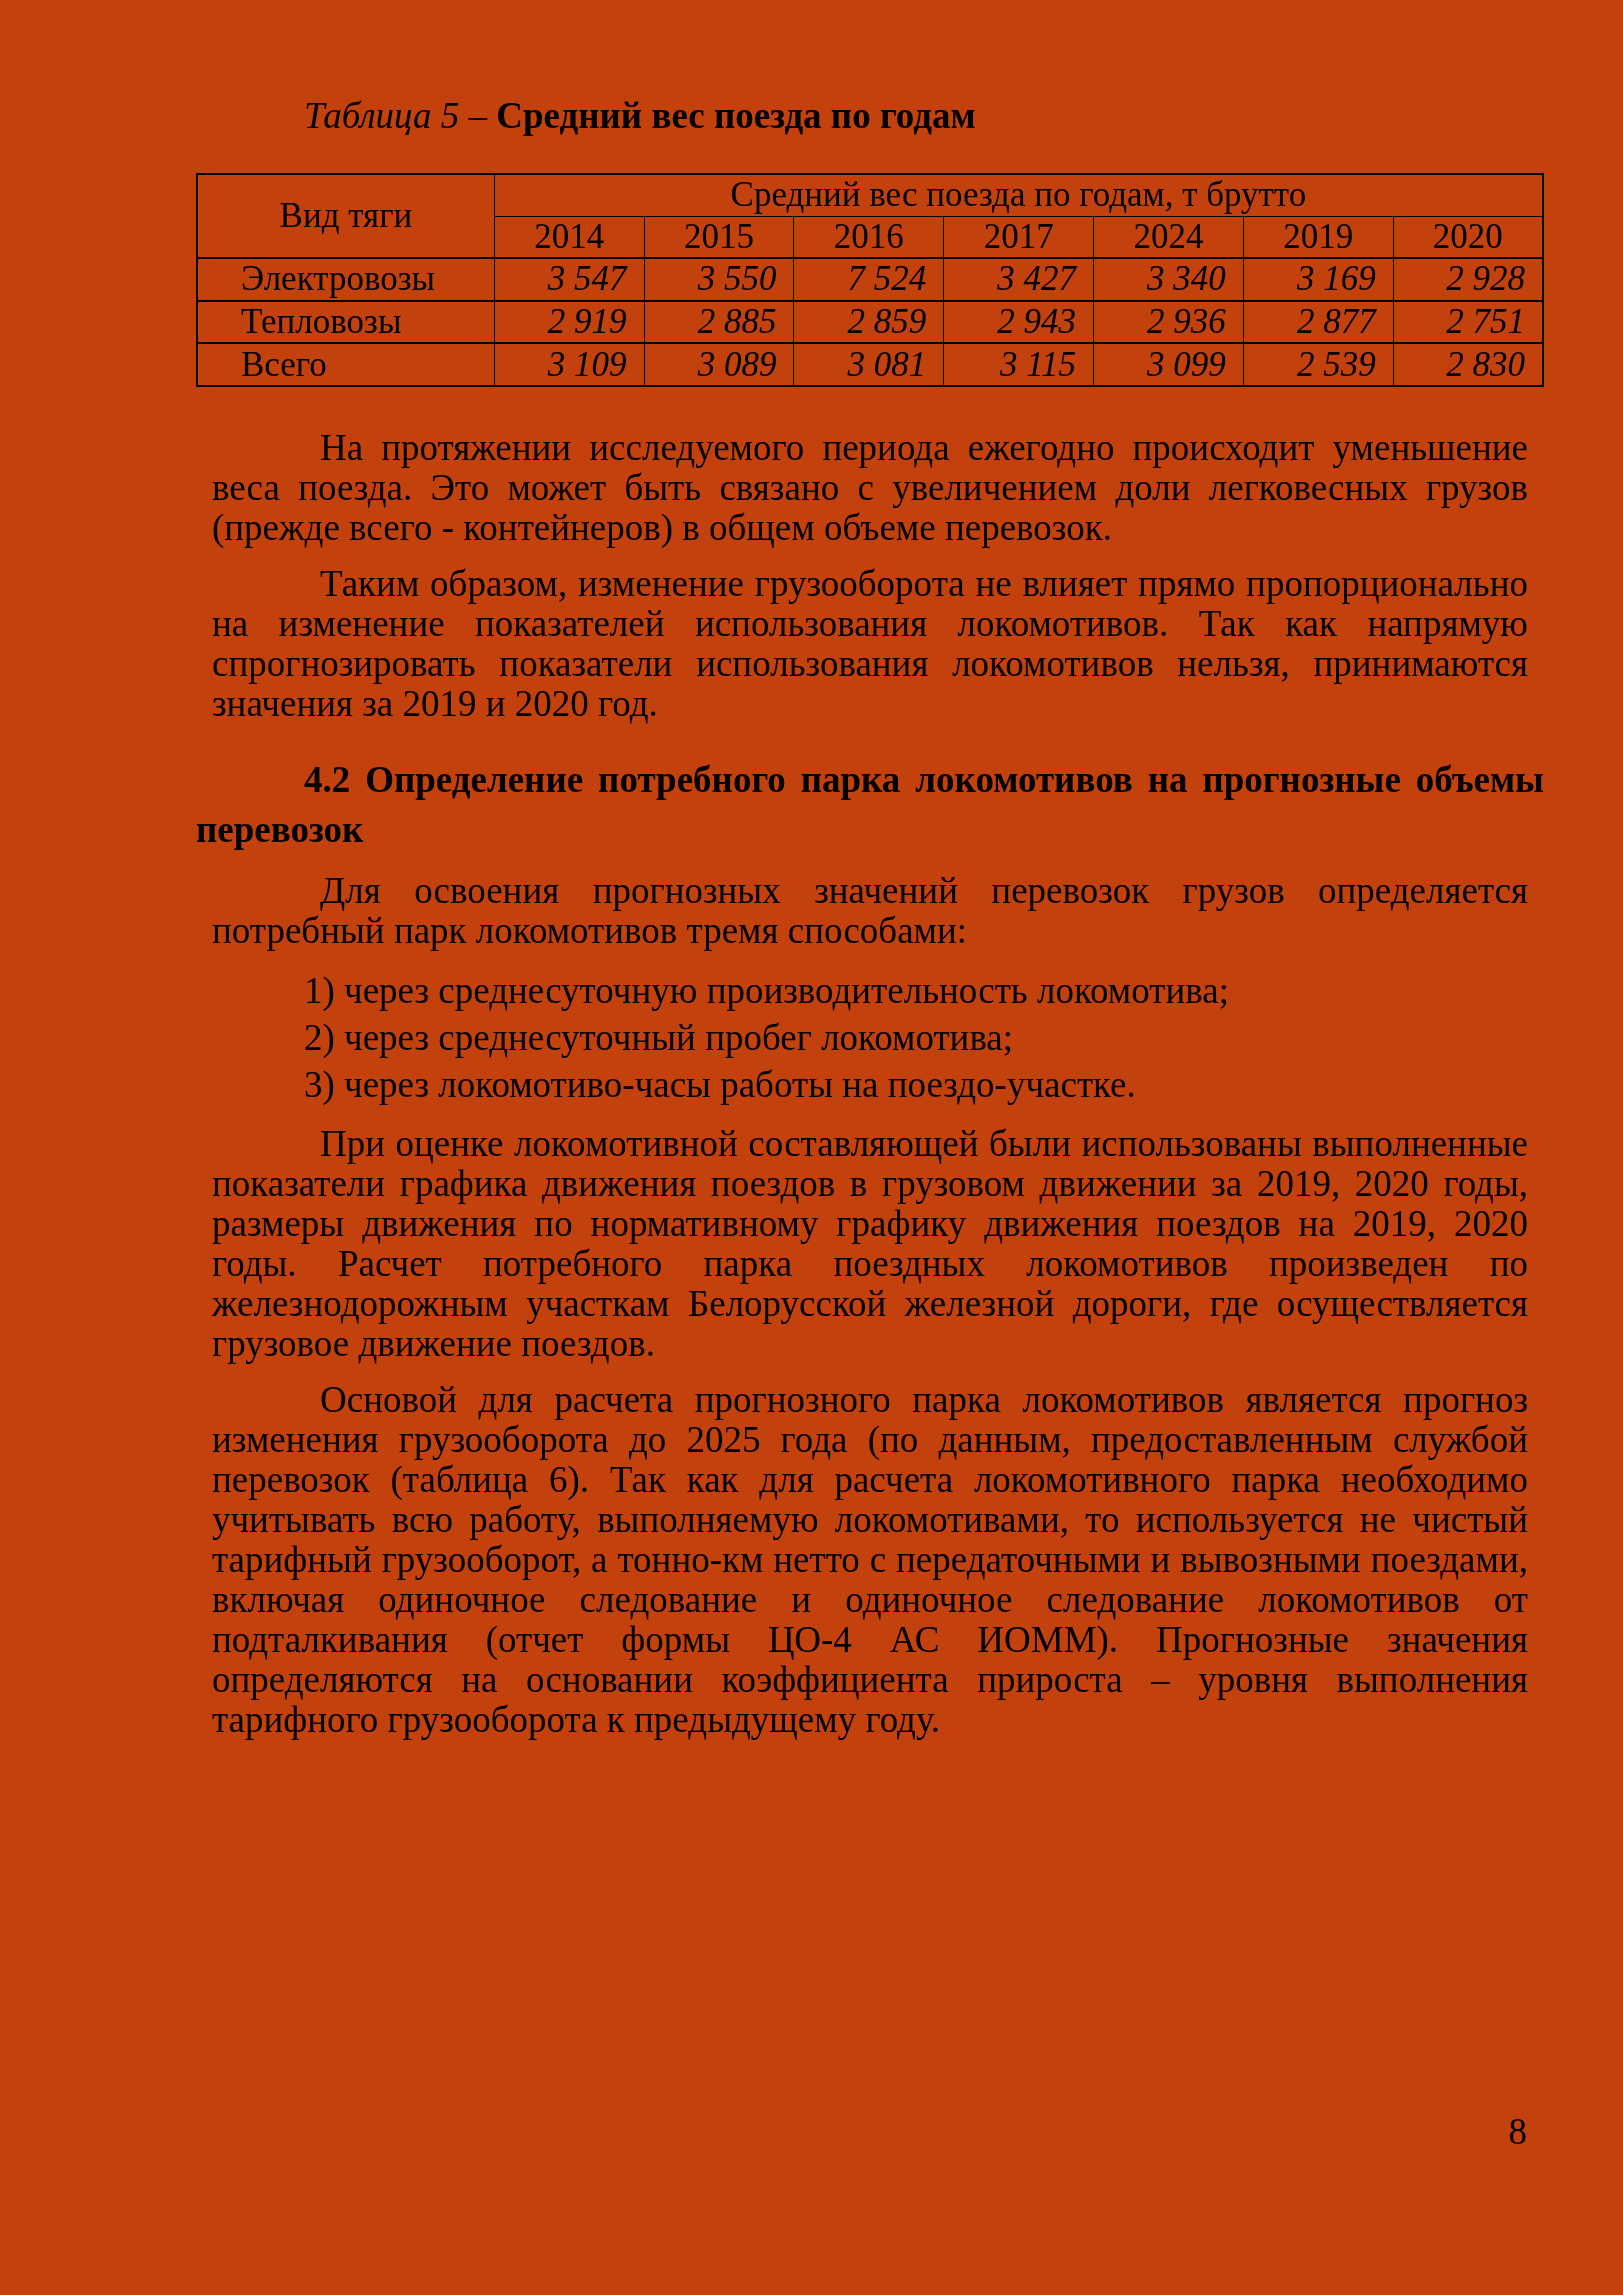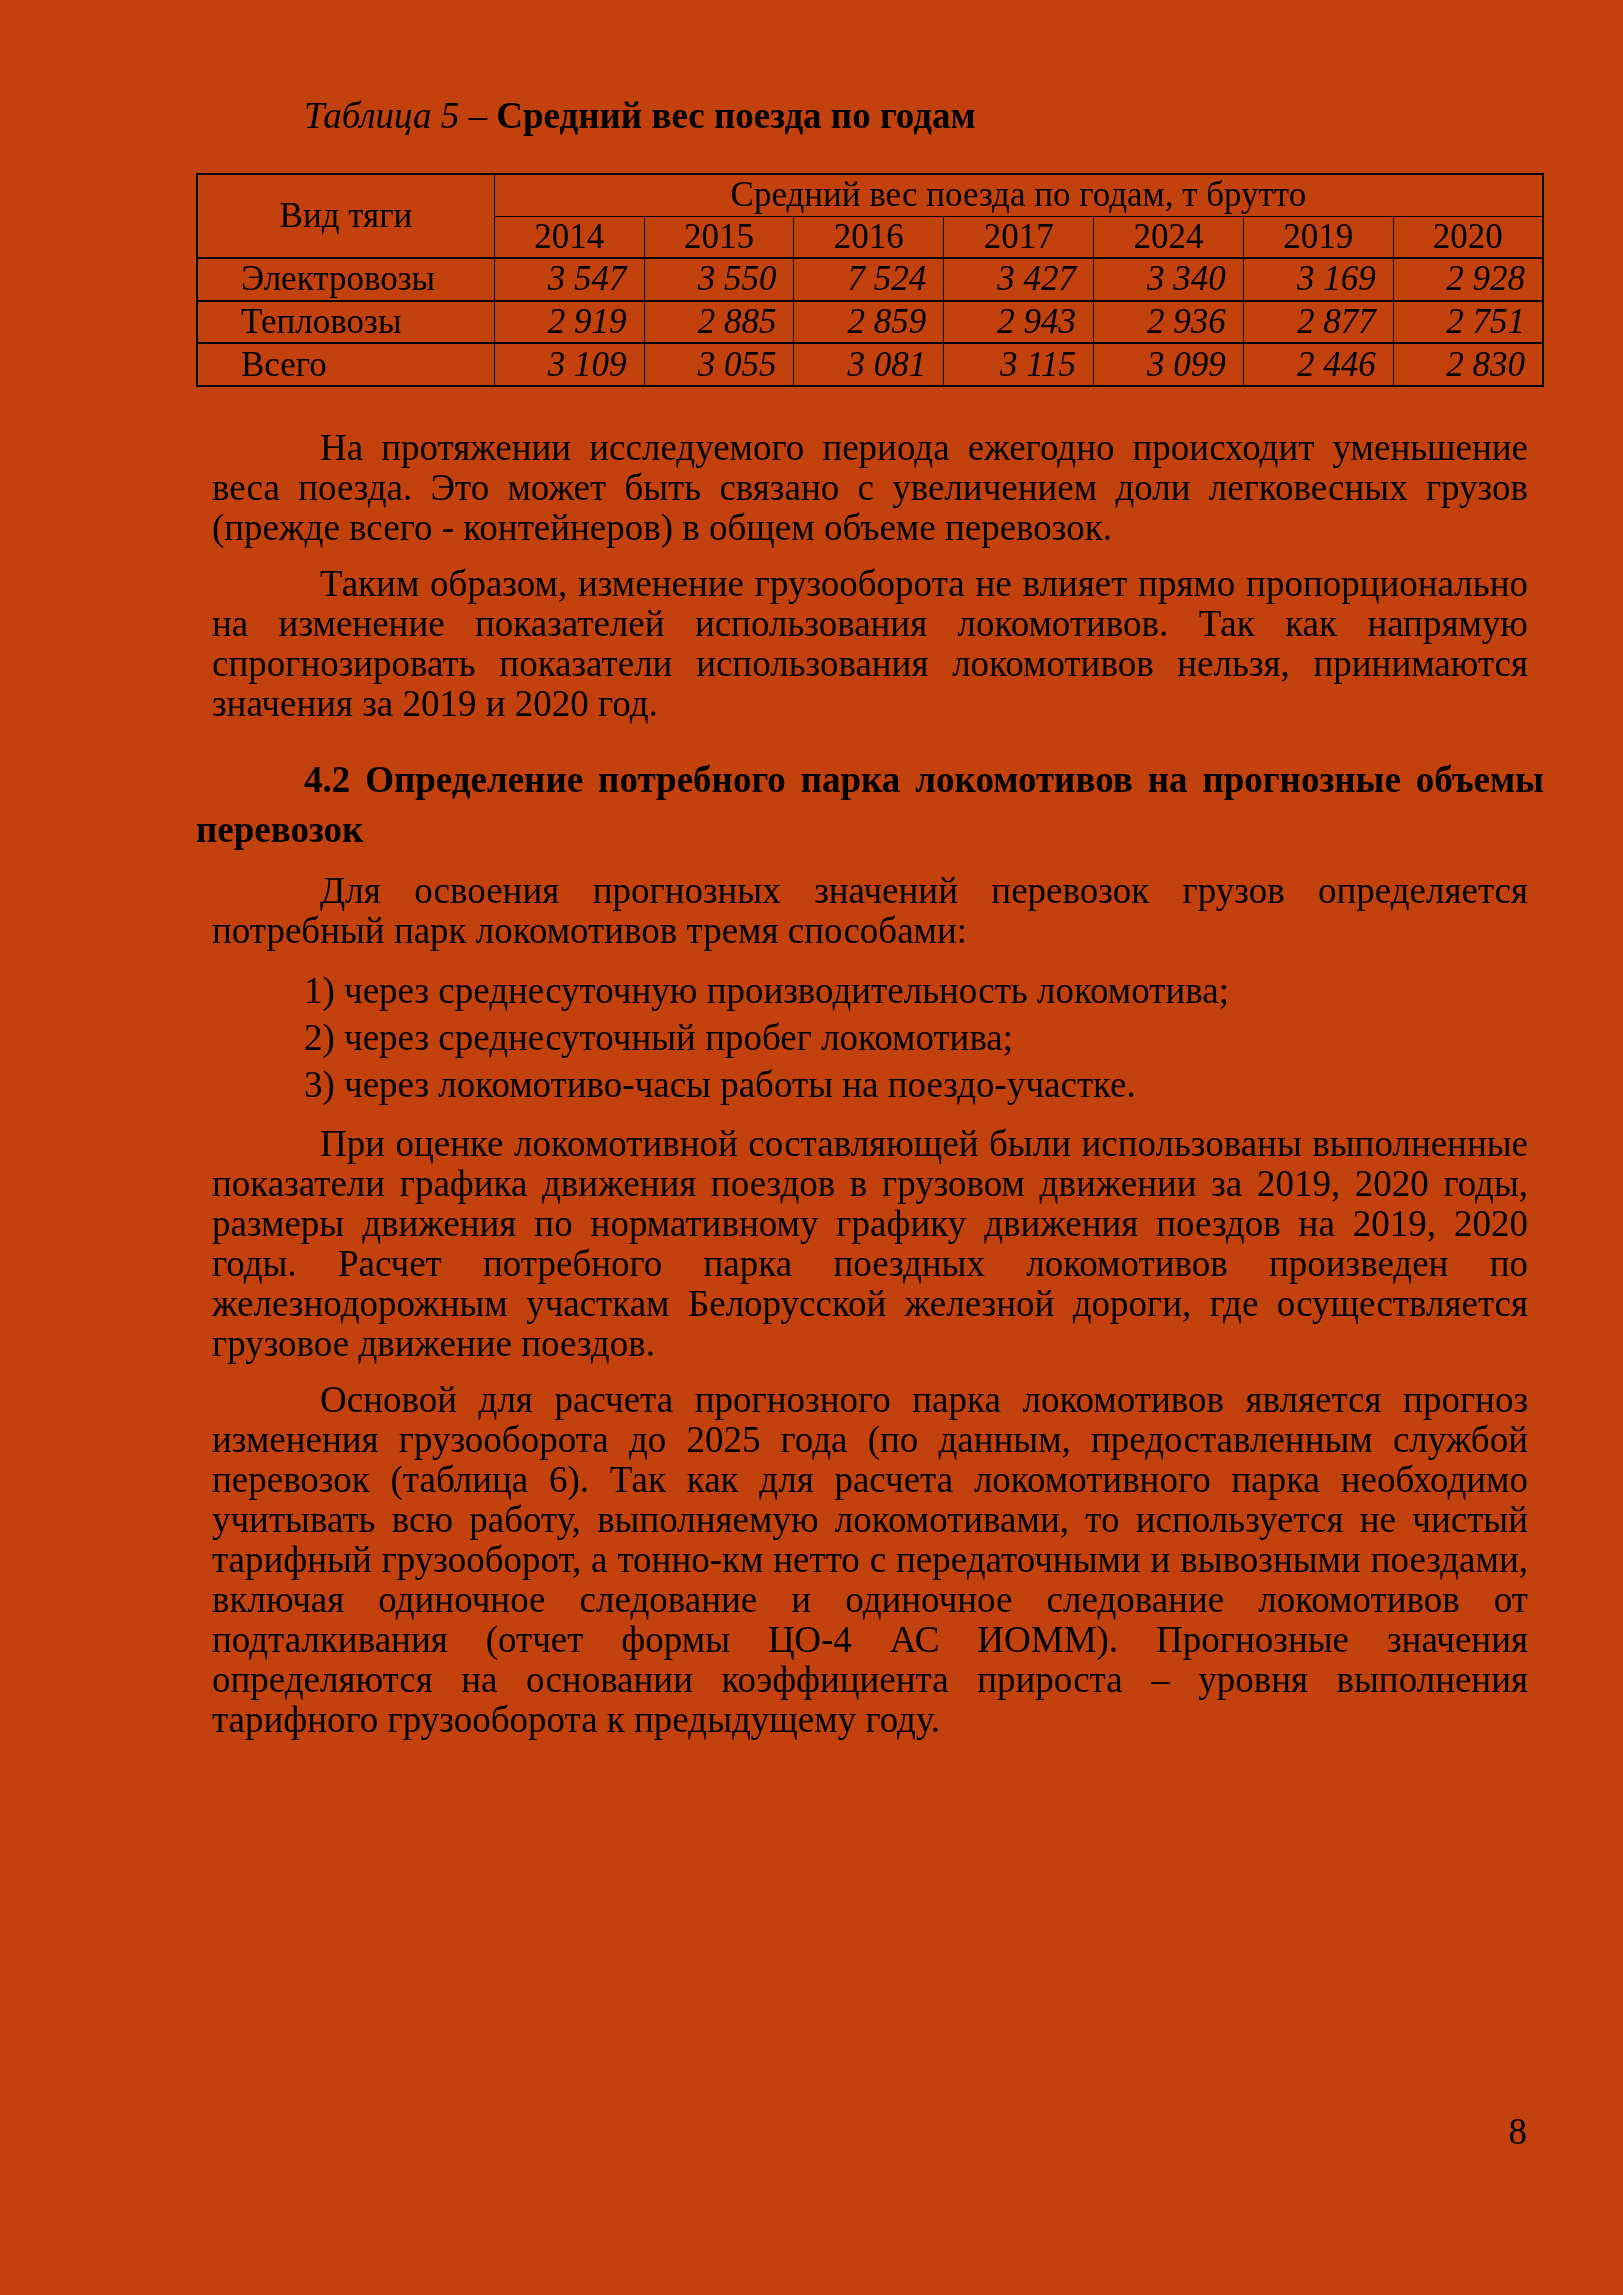--- a/index.html
+++ b/index.html
@@ -127,25 +127,25 @@
           <td class="num-cell">2 885</td>
           <td class="num-cell">2 859</td>
           <td class="num-cell">2 943</td>
           <td class="num-cell">2 936</td>
           <td class="num-cell">2 877</td>
           <td class="num-cell">2 751</td>
         </tr>
         <tr class="data-row">
           <td class="row-label">Всего</td>
           <td class="num-cell">3 109</td>
-          <td class="num-cell">3 055</td>
+          <td class="num-cell">3 089</td>
           <td class="num-cell">3 081</td>
           <td class="num-cell">3 115</td>
           <td class="num-cell">3 099</td>
-          <td class="num-cell">2 446</td>
+          <td class="num-cell">2 539</td>
           <td class="num-cell">2 830</td>
         </tr>
       </tbody>
     </table>
 
     <p class="body-text first-after-table">На протяжении исследуемого периода ежегодно происходит уменьшение веса поезда. Это может быть связано с увеличением доли легковесных грузов (прежде всего - контейнеров) в общем объеме перевозок.</p>
 
     <p class="body-text">Таким образом, изменение грузооборота не влияет прямо пропорционально на изменение показателей использования локомотивов. Так как напрямую спрогнозировать показатели использования локомотивов нельзя, принимаются значения за 2019 и 2020 год.</p>
 
     <p class="section-heading">4.2 Определение потребного парка локомотивов на прогнозные объемы перевозок</p>

